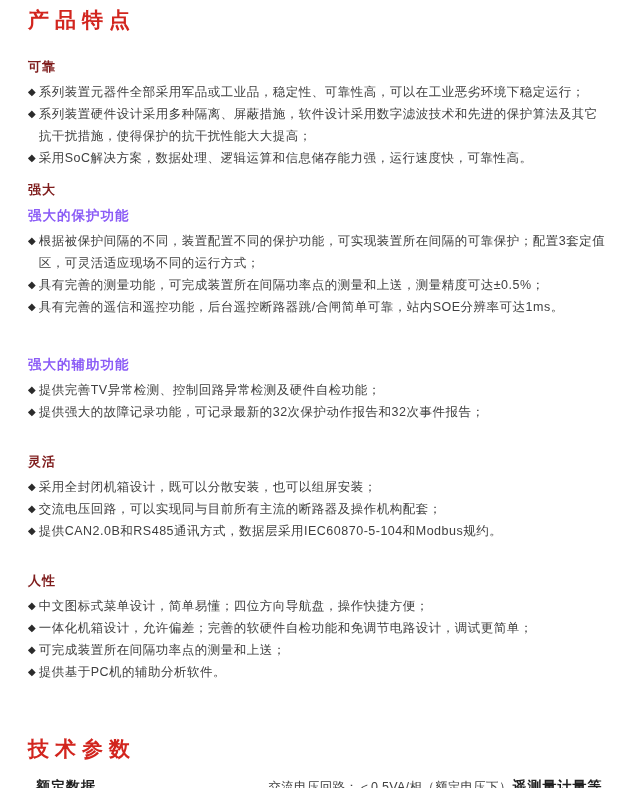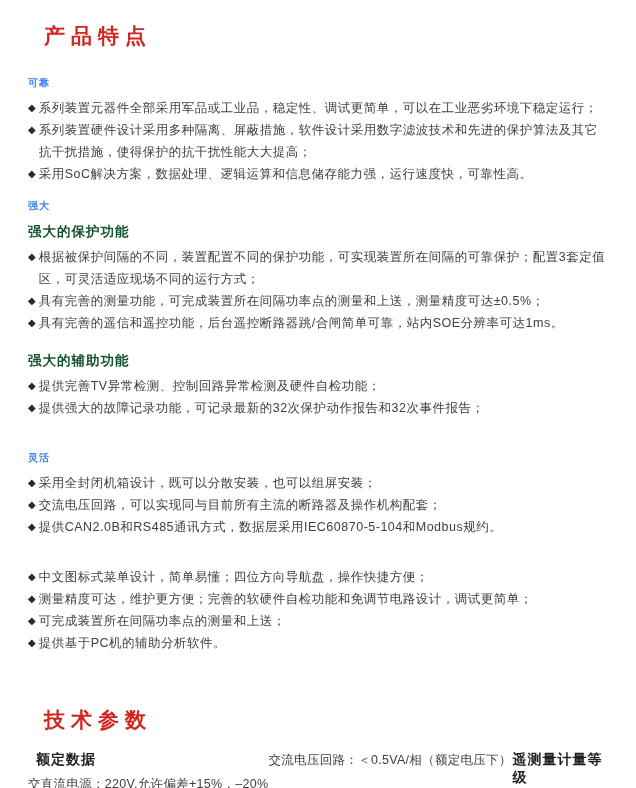--- a/index.html
+++ b/index.html
@@ -15,49 +15,49 @@
     color: #404040;
     -webkit-font-smoothing: antialiased;
   }
   main.sheet {
     box-sizing: border-box;
     width: 636px;
     height: 788px;
     padding: 8px 26px 0 28px;
   }
   .doc-title {
-    margin: 16px;
+    margin: 0;
     color: #d2251e;
     font-size: 21px;
     font-weight: 700;
     letter-spacing: 6px;
     line-height: 24px;
   }
   .features {
     margin-top: 24px;
   }
   .group { margin-top: 10px; }
   .group.gap-lg { margin-top: 28px; }
   .group-heading {
     margin: 0 0 3px 0;
-    font-size: 10px;
-    font-weight: 700;
-    color: #3b82f6;
+    font-size: 13px;
+    font-weight: 700;
+    color: #7f1d1d;
     letter-spacing: 1px;
     line-height: 22px;
   }
   .sub-heading {
     margin: 4px 0 3px 0;
     font-size: 13.5px;
     font-weight: 700;
-    color: #14532d;
+    color: #8b5cf6;
     letter-spacing: 1px;
     line-height: 22px;
   }
-  .sub-heading.gap-top { margin-top: 16px; }
+  .sub-heading.gap-top { margin-top: 36px; }
   .bullet {
     display: flex;
     align-items: flex-start;
     font-size: 12.5px;
     line-height: 22px;
     color: #404040;
   }
   .diamond {
     flex: 0 0 auto;
     font-size: 10px;
@@ -97,21 +97,21 @@
 <main class="sheet">
 
   <h1 class="doc-title">产品特点</h1>
 
   <section class="features">
 
     <div class="group">
       <h2 class="group-heading">可靠</h2>
       <div class="bullet">
         <span class="diamond">◆</span>
-        <span class="bullet-text">系列装置元器件全部采用军品或工业品，稳定性、调试更简单，可以在工业恶劣环境下稳定运行；</span>
+        <span class="bullet-text">系列装置元器件全部采用军品或工业品，稳定性、可靠性高，可以在工业恶劣环境下稳定运行；</span>
       </div>
       <div class="bullet">
         <span class="diamond">◆</span>
         <span class="bullet-text">系列装置硬件设计采用多种隔离、屏蔽措施，软件设计采用数字滤波技术和先进的保护算法及其它抗干扰措施，使得保护的抗干扰性能大大提高；</span>
       </div>
       <div class="bullet">
         <span class="diamond">◆</span>
         <span class="bullet-text">采用SoC解决方案，数据处理、逻辑运算和信息储存能力强，运行速度快，可靠性高。</span>
       </div>
     </div>
@@ -152,27 +152,28 @@
         <span class="diamond">◆</span>
         <span class="bullet-text">交流电压回路，可以实现同与目前所有主流的断路器及操作机构配套；</span>
       </div>
       <div class="bullet">
         <span class="diamond">◆</span>
         <span class="bullet-text">提供CAN2.0B和RS485通讯方式，数据层采用IEC60870-5-104和Modbus规约。</span>
       </div>
     </div>
 
     <div class="group gap-lg">
+      <h2 class="group-heading">人性</h2>
       <div class="bullet">
         <span class="diamond">◆</span>
         <span class="bullet-text">中文图标式菜单设计，简单易懂；四位方向导航盘，操作快捷方便；</span>
       </div>
       <div class="bullet">
         <span class="diamond">◆</span>
-        <span class="bullet-text">测量精度可达，维护更方便；完善的软硬件自检功能和免调节电路设计，调试更简单；</span>
+        <span class="bullet-text">一体化机箱设计，允许偏差；完善的软硬件自检功能和免调节电路设计，调试更简单；</span>
       </div>
       <div class="bullet">
         <span class="diamond">◆</span>
         <span class="bullet-text">可完成装置所在间隔功率点的测量和上送；</span>
       </div>
       <div class="bullet">
         <span class="diamond">◆</span>
         <span class="bullet-text">提供基于PC机的辅助分析软件。</span>
       </div>
     </div>

